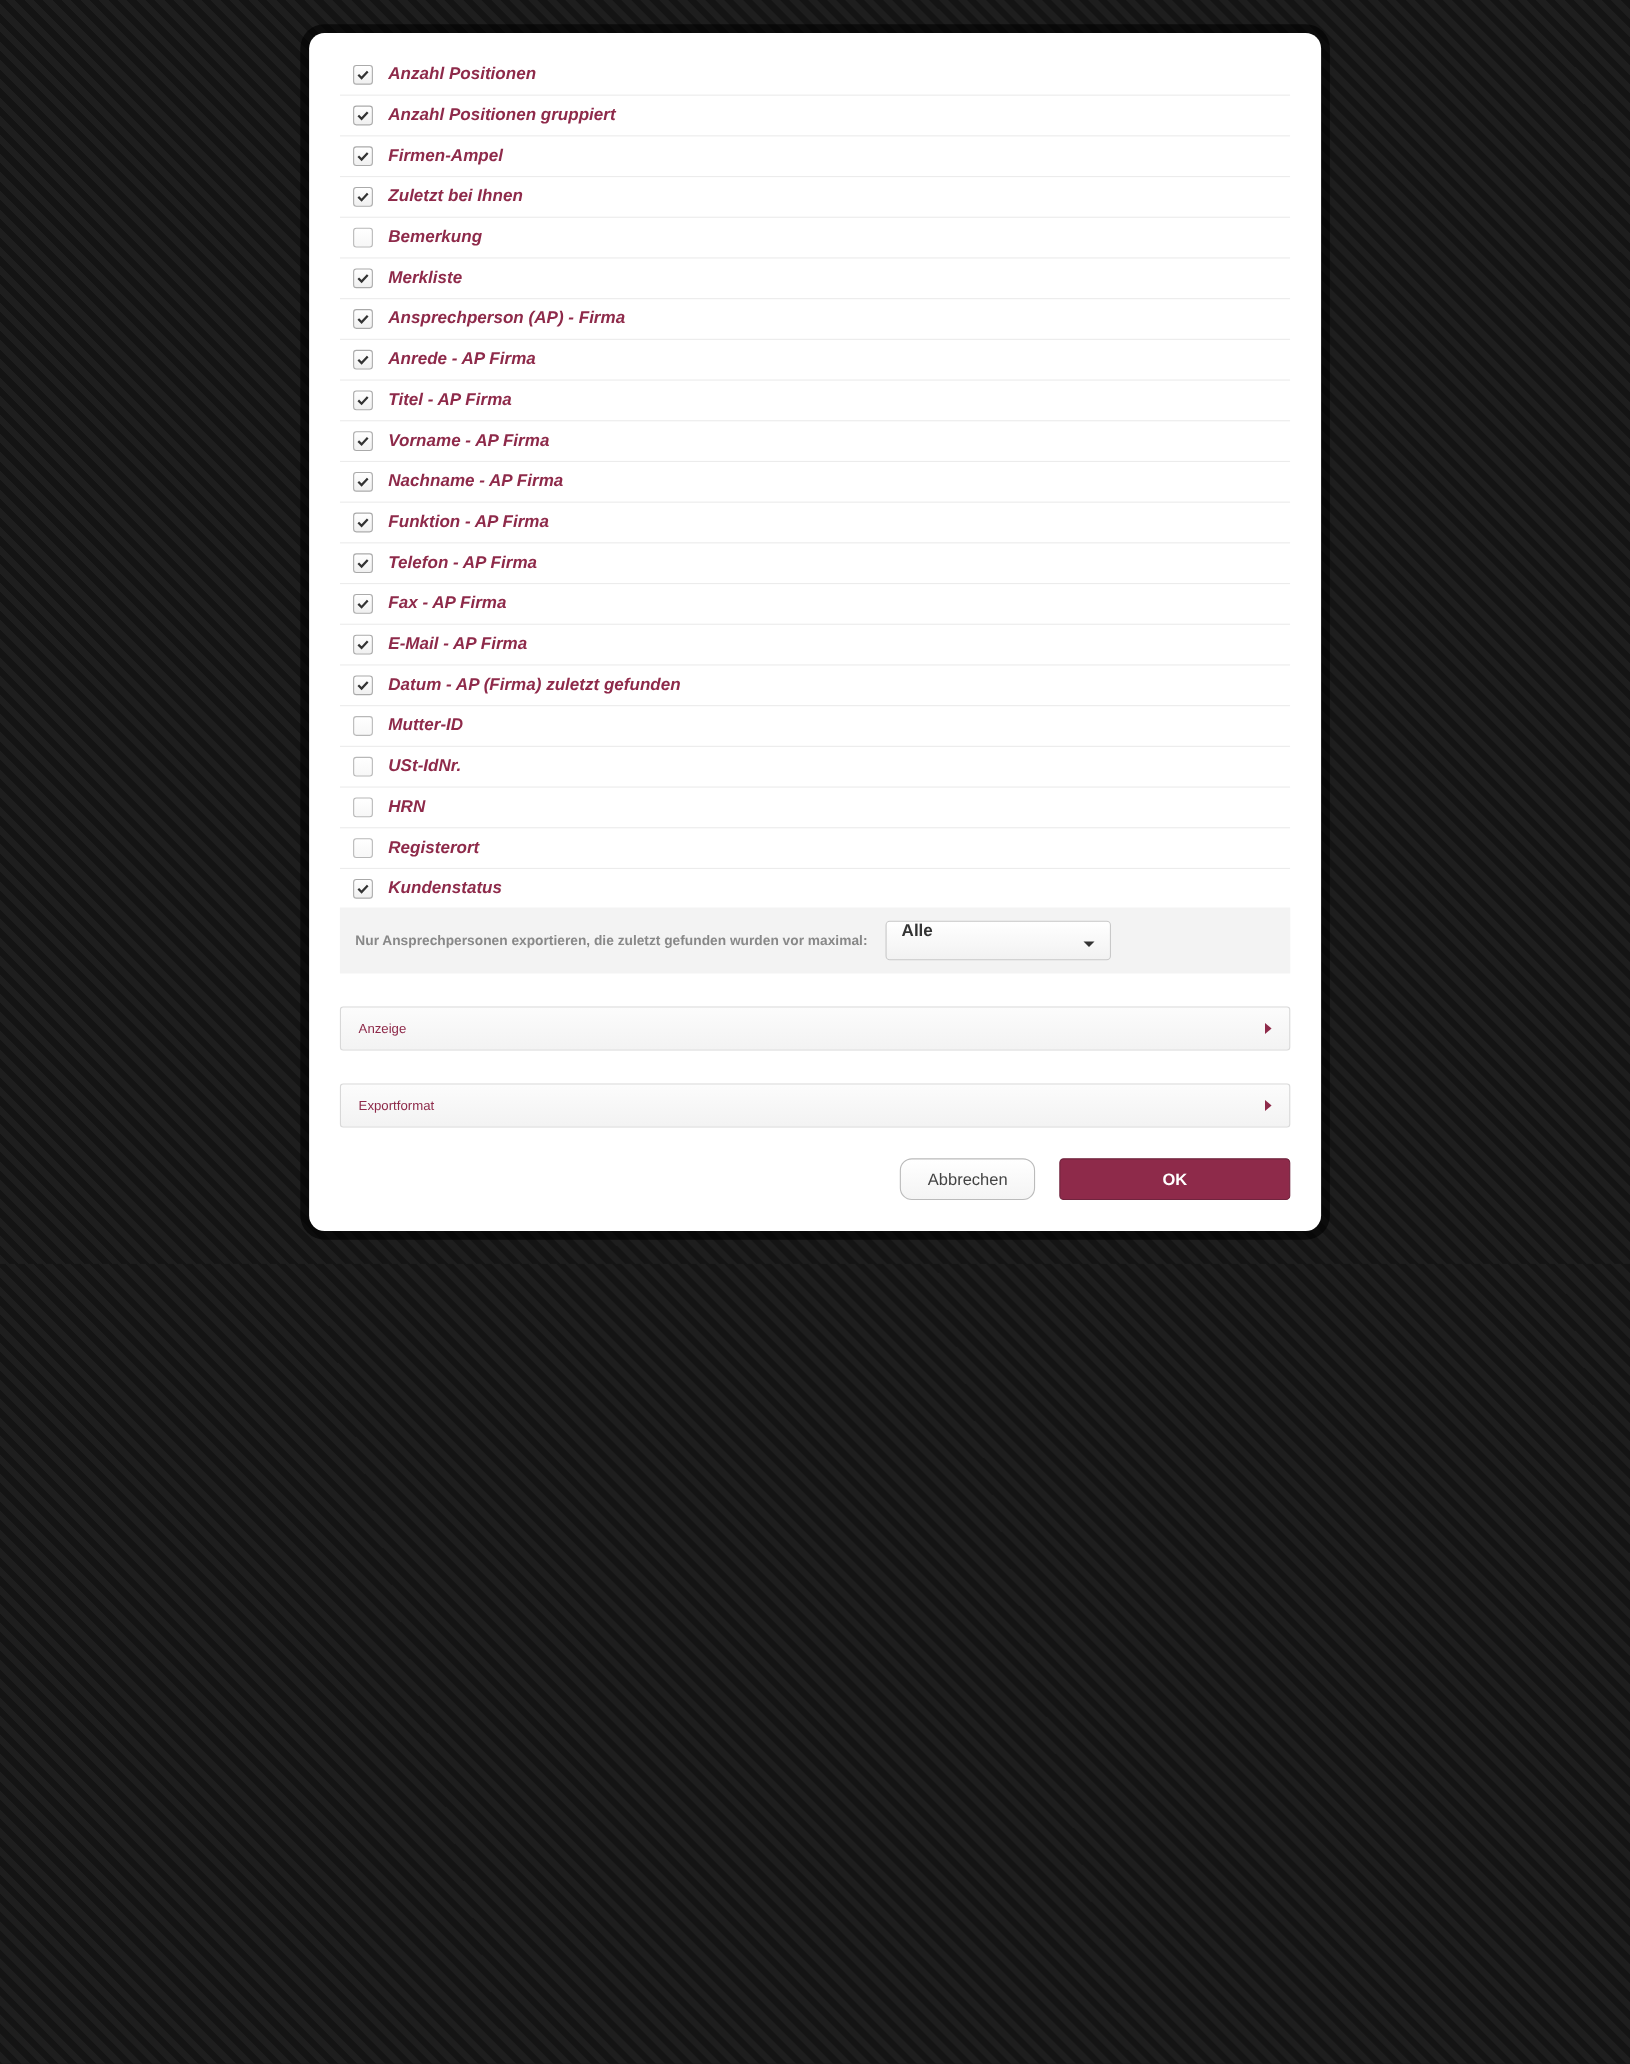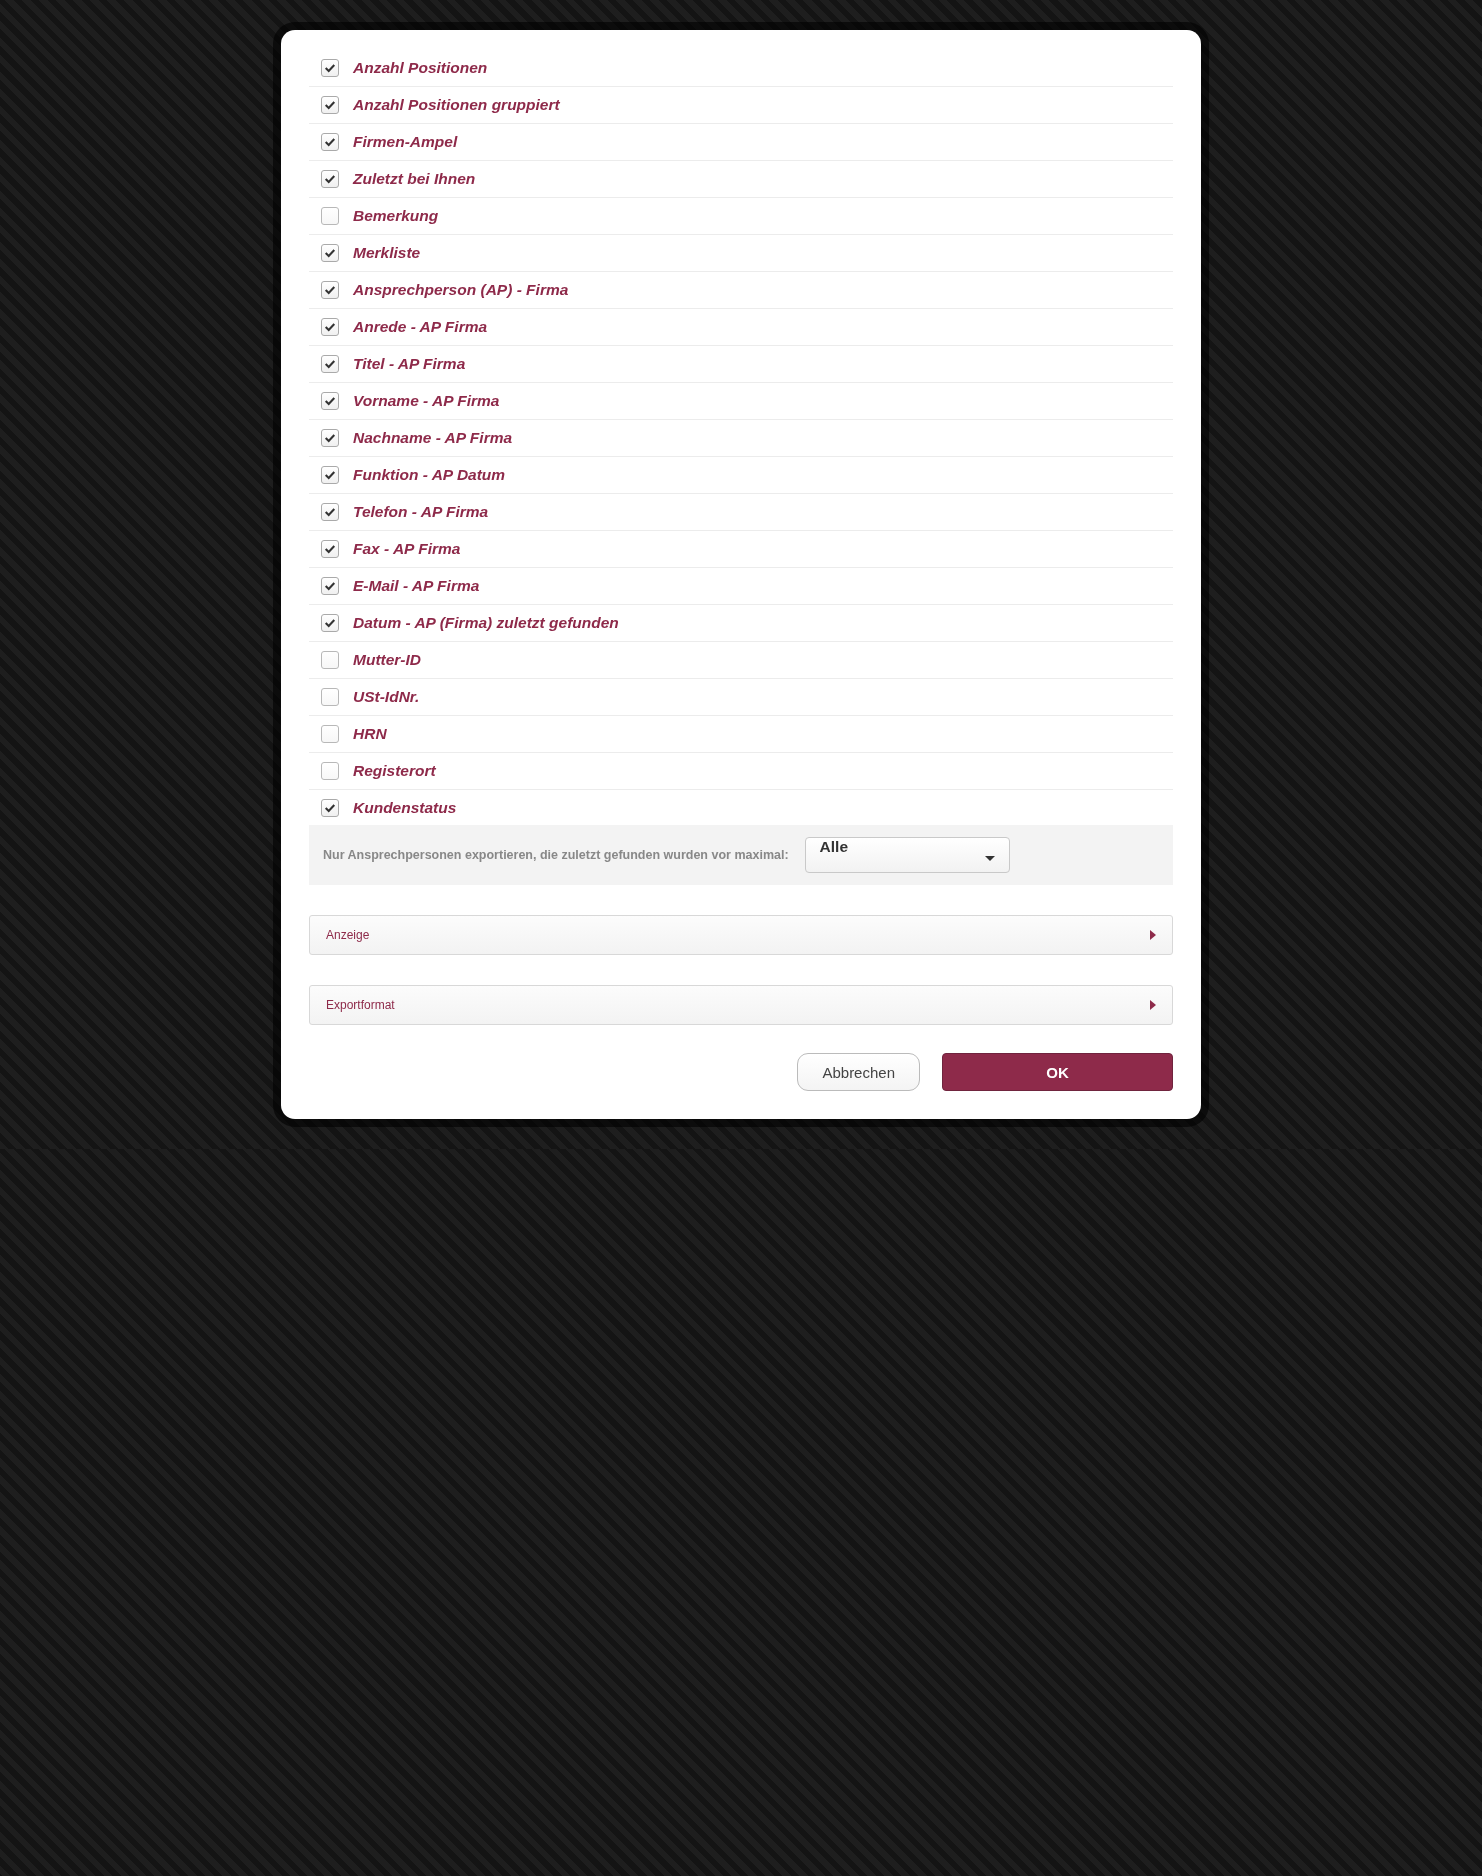--- a/index.html
+++ b/index.html
@@ -143,21 +143,21 @@
     }
     .btn-secondary {
       background: linear-gradient(#fff,#f4f4f4);
       color: #444;
       border-radius: 11px;
     }
     .btn-primary {
       background: #8e2a4a;
       border: 1px solid #70243e;
       color: #fff;
-      width: 231px;
+      width: 210px;
       font-weight: 600;
     }
   </style>
 </head>
 <body>
 
 <div class="modal">
 
   <ul class="checklist" id="checklist">
       <li>
@@ -243,21 +243,21 @@
           </svg>
         </span>
         <span class="item-label">Nachname - AP Firma</span>
       </li>
       <li>
         <span class="cbx checked">
           <svg viewBox="0 0 14 14">
             <path d="M2 7 L5.5 10.5 L12 3.5"></path>
           </svg>
         </span>
-        <span class="item-label">Funktion - AP Datum</span>
+        <span class="item-label">Funktion - AP Firma</span>
       </li>
       <li>
         <span class="cbx checked">
           <svg viewBox="0 0 14 14">
             <path d="M2 7 L5.5 10.5 L12 3.5"></path>
           </svg>
         </span>
         <span class="item-label">Telefon - AP Firma</span>
       </li>
       <li>

